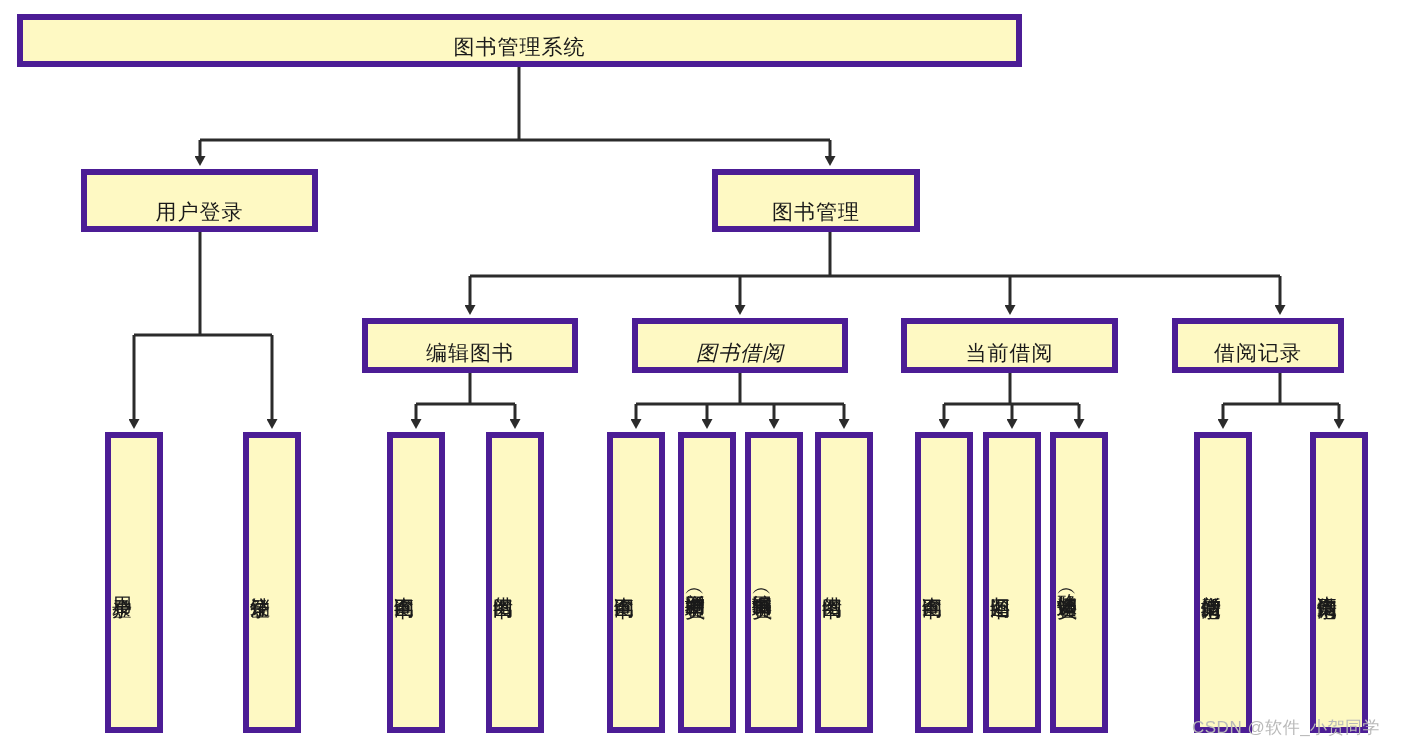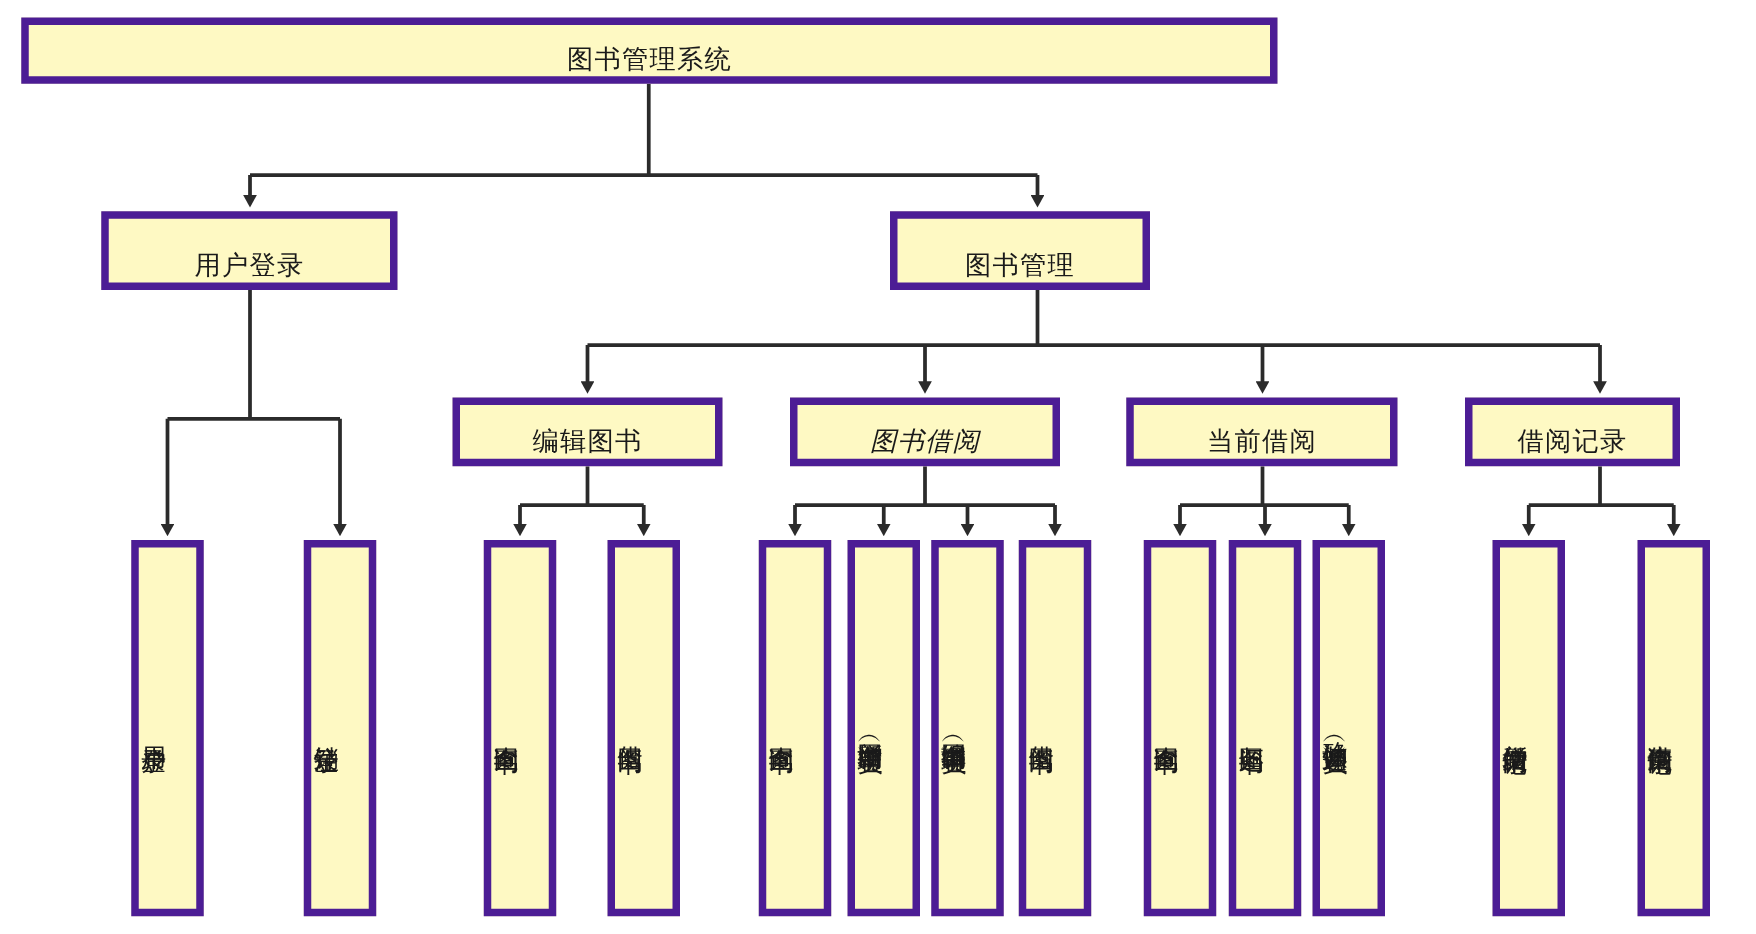--- a/index.html
+++ b/index.html
@@ -177,14 +177,15 @@
     <span class="vtext">确认归还（管理员）</span>
   </div>
 
   <div class="node vert" style="left:1194px;top:432px;width:58px;height:301px;">
     <span class="vtext">新增借阅记录</span>
   </div>
   <div class="node vert" style="left:1310px;top:432px;width:58px;height:301px;">
     <span class="vtext">查询借阅记录</span>
   </div>
 
+  <div class="watermark" style="left:1192px;top:716px;">CSDN @软件_小贺同学</div>
 
 </div>
 
 </body></html>

